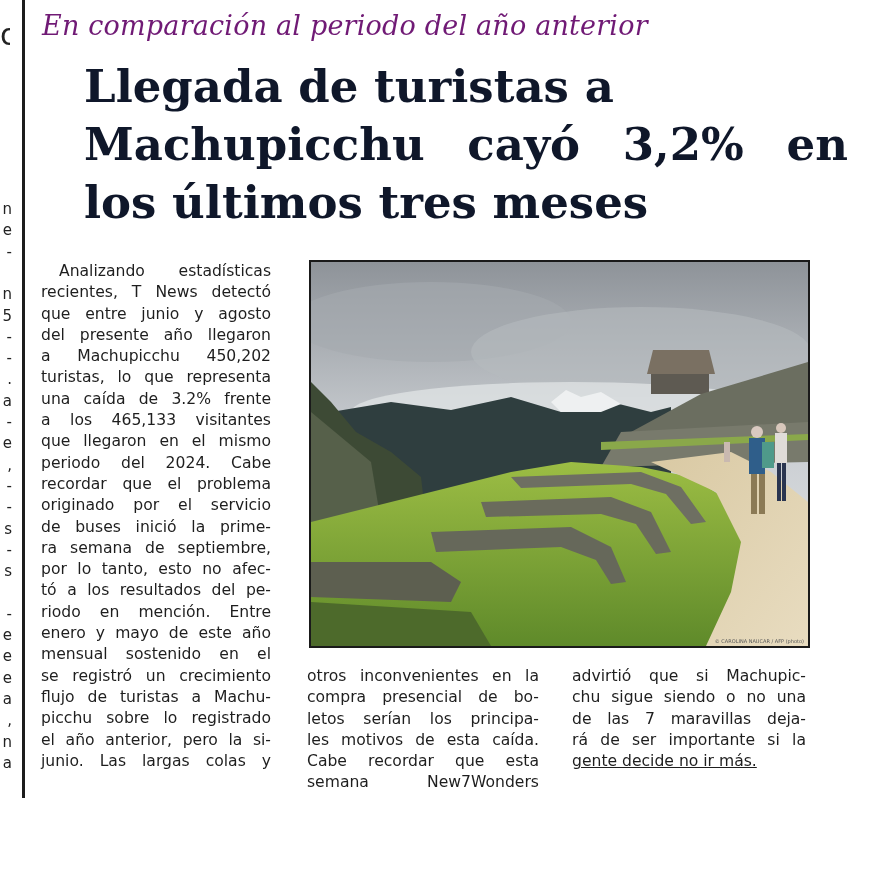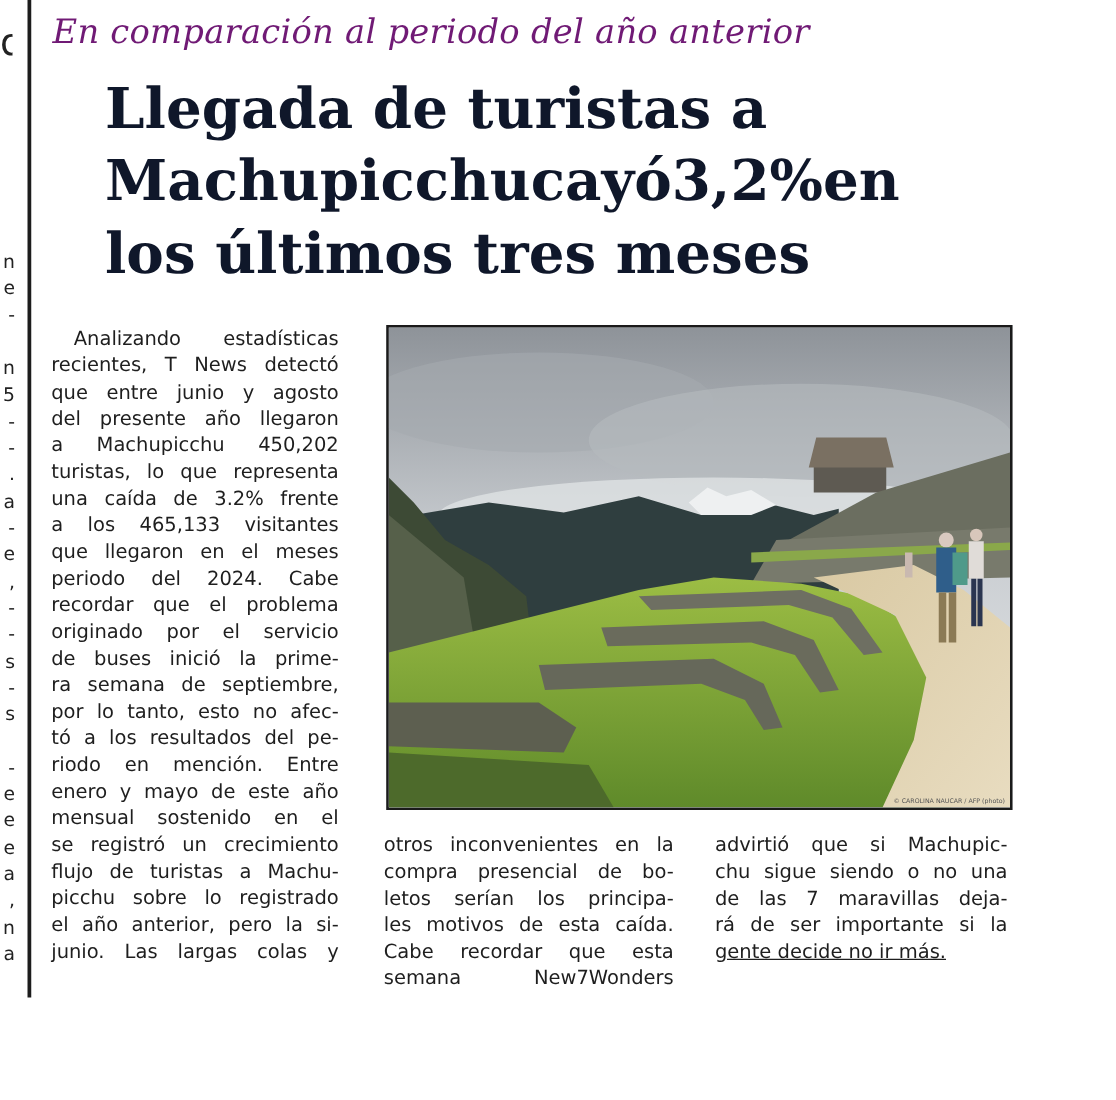--- a/index.html
+++ b/index.html
@@ -5,21 +5,21 @@
   html, body { margin:0; padding:0; background:#ffffff; }
   body { width:893px; height:880px; position:relative; overflow:hidden; color:#1a1a1a; }
 
   
   .edge-frag { position:absolute; left:0; font-family:"DejaVu Sans", sans-serif; font-size:15px; line-height:17px; color:#222; width:12px; text-align:right; overflow:hidden; }
   .rule { position:absolute; left:22px; top:0; width:3px; height:798px; background:#1c1c1c; }
 
   .kicker { position:absolute; left:42px; top:10px; font-family:"DejaVu Serif", serif; font-style:italic; font-size:27px; color:#701a75; letter-spacing:0.2px; white-space:nowrap; }
   .headline { position:absolute; left:40px; top:58px; width:768px; font-family:"DejaVu Serif", serif; font-weight:bold; font-size:45px; line-height:58px; color:#0f172a;margin-left:44px; }
   .headline .ln { display:block; white-space:nowrap; }
-  .headline .just { display:flex; justify-content:flex-start; width:764px; }
+  .headline .just { display:flex; justify-content:space-between; width:764px; }
 
   .col { position:absolute; font-family:"DejaVu Sans", sans-serif; font-size:15.6px; line-height:21.3px; color:#1e1e1e; text-align:justify; }
   .col .l { display:block; text-align:justify; text-align-last:justify; white-space:nowrap; }
   .col .l.last { text-align-last:left;text-decoration:underline; }
   .col1 { left:41px; top:261px; width:230px; }
   .col2 { left:307px; top:666px; width:232px; }
   .col3 { left:572px; top:666px; width:234px; }
 
   .photo { position:absolute; left:309px; top:260px; width:497px; height:384px; border:2px solid #1a1a1a; overflow:hidden; background:#cfd3d6; }
   .photo svg { display:block; }
@@ -75,21 +75,21 @@
 
 <div class="col col1">
     <span class="l" style="text-indent: 18px;">Analizando estadísticas</span>
     <span class="l">recientes, T News detectó</span>
     <span class="l">que entre junio y agosto</span>
     <span class="l">del presente año llegaron</span>
     <span class="l">a Machupicchu 450,202</span>
     <span class="l">turistas, lo que representa</span>
     <span class="l">una caída de 3.2% frente</span>
     <span class="l">a los 465,133 visitantes</span>
-    <span class="l">que llegaron en el meses</span>
+    <span class="l">que llegaron en el mismo</span>
     <span class="l">periodo del 2024. Cabe</span>
     <span class="l">recordar que el problema</span>
     <span class="l">originado por el servicio</span>
     <span class="l">de buses inició la prime-</span>
     <span class="l">ra semana de septiembre,</span>
     <span class="l">por lo tanto, esto no afec-</span>
     <span class="l">tó a los resultados del pe-</span>
     <span class="l">riodo en mención. Entre</span>
     <span class="l">enero y mayo de este año</span>
     <span class="l">mensual sostenido en el</span>

